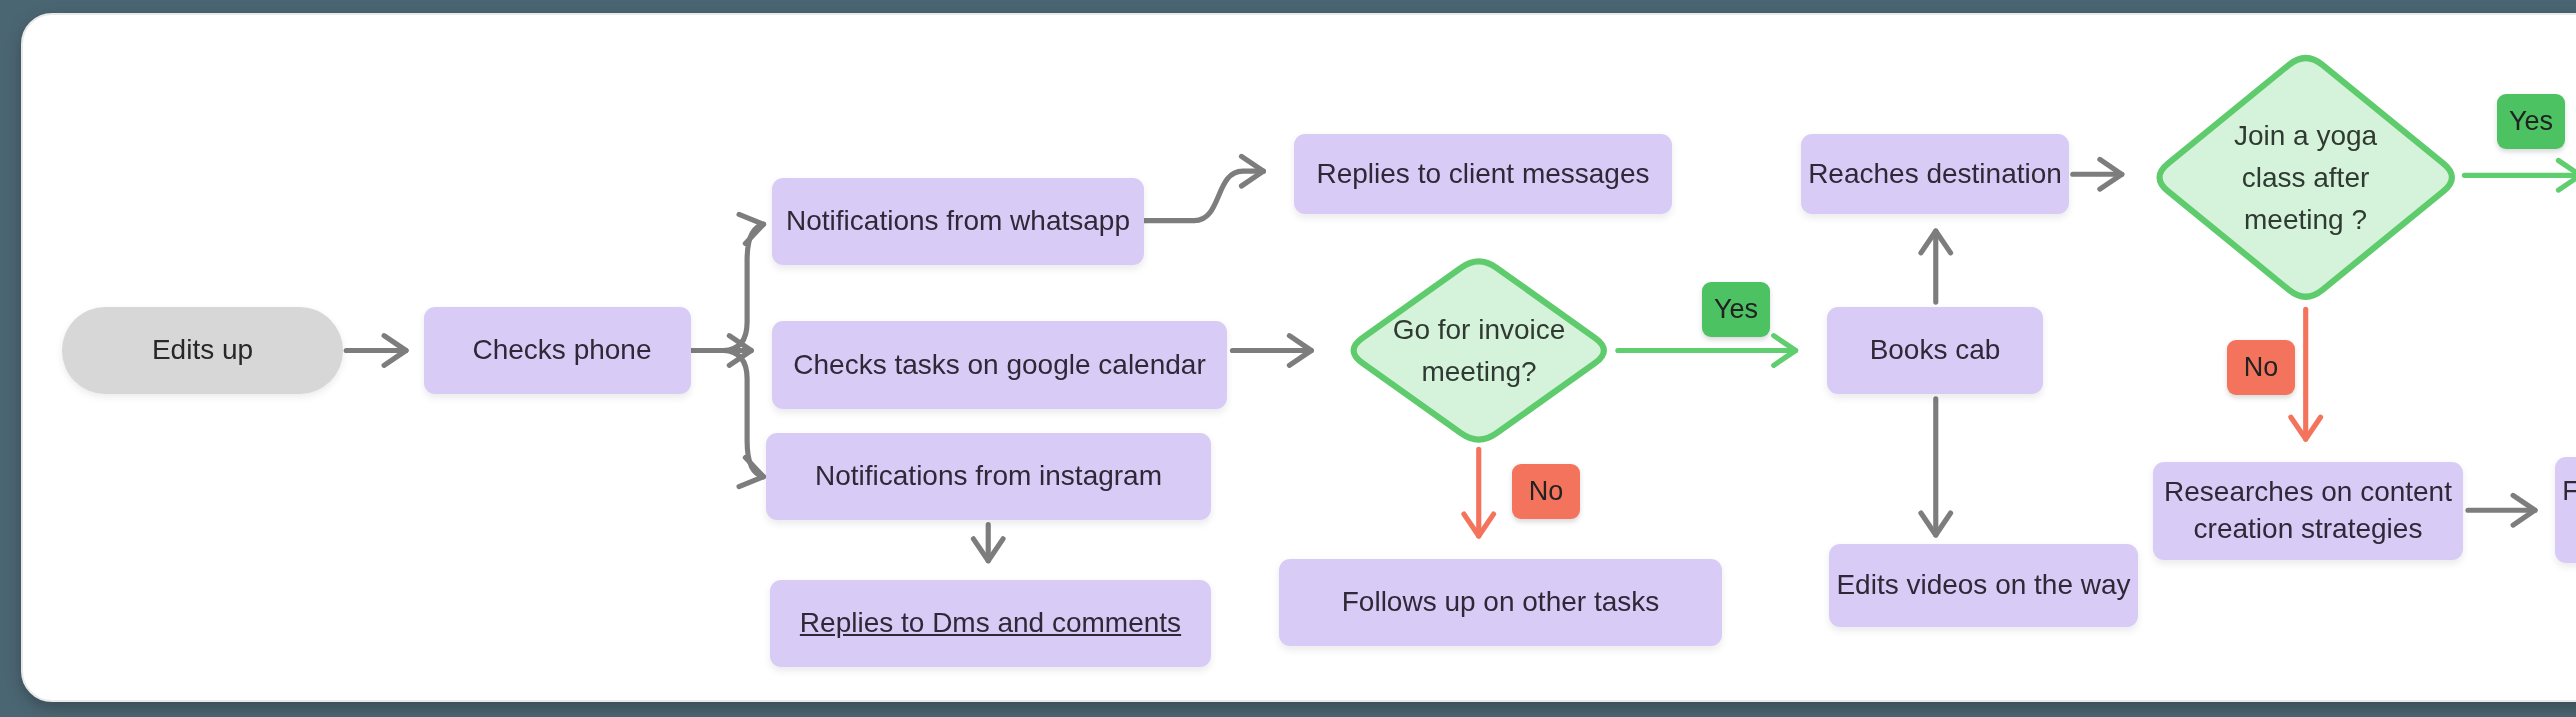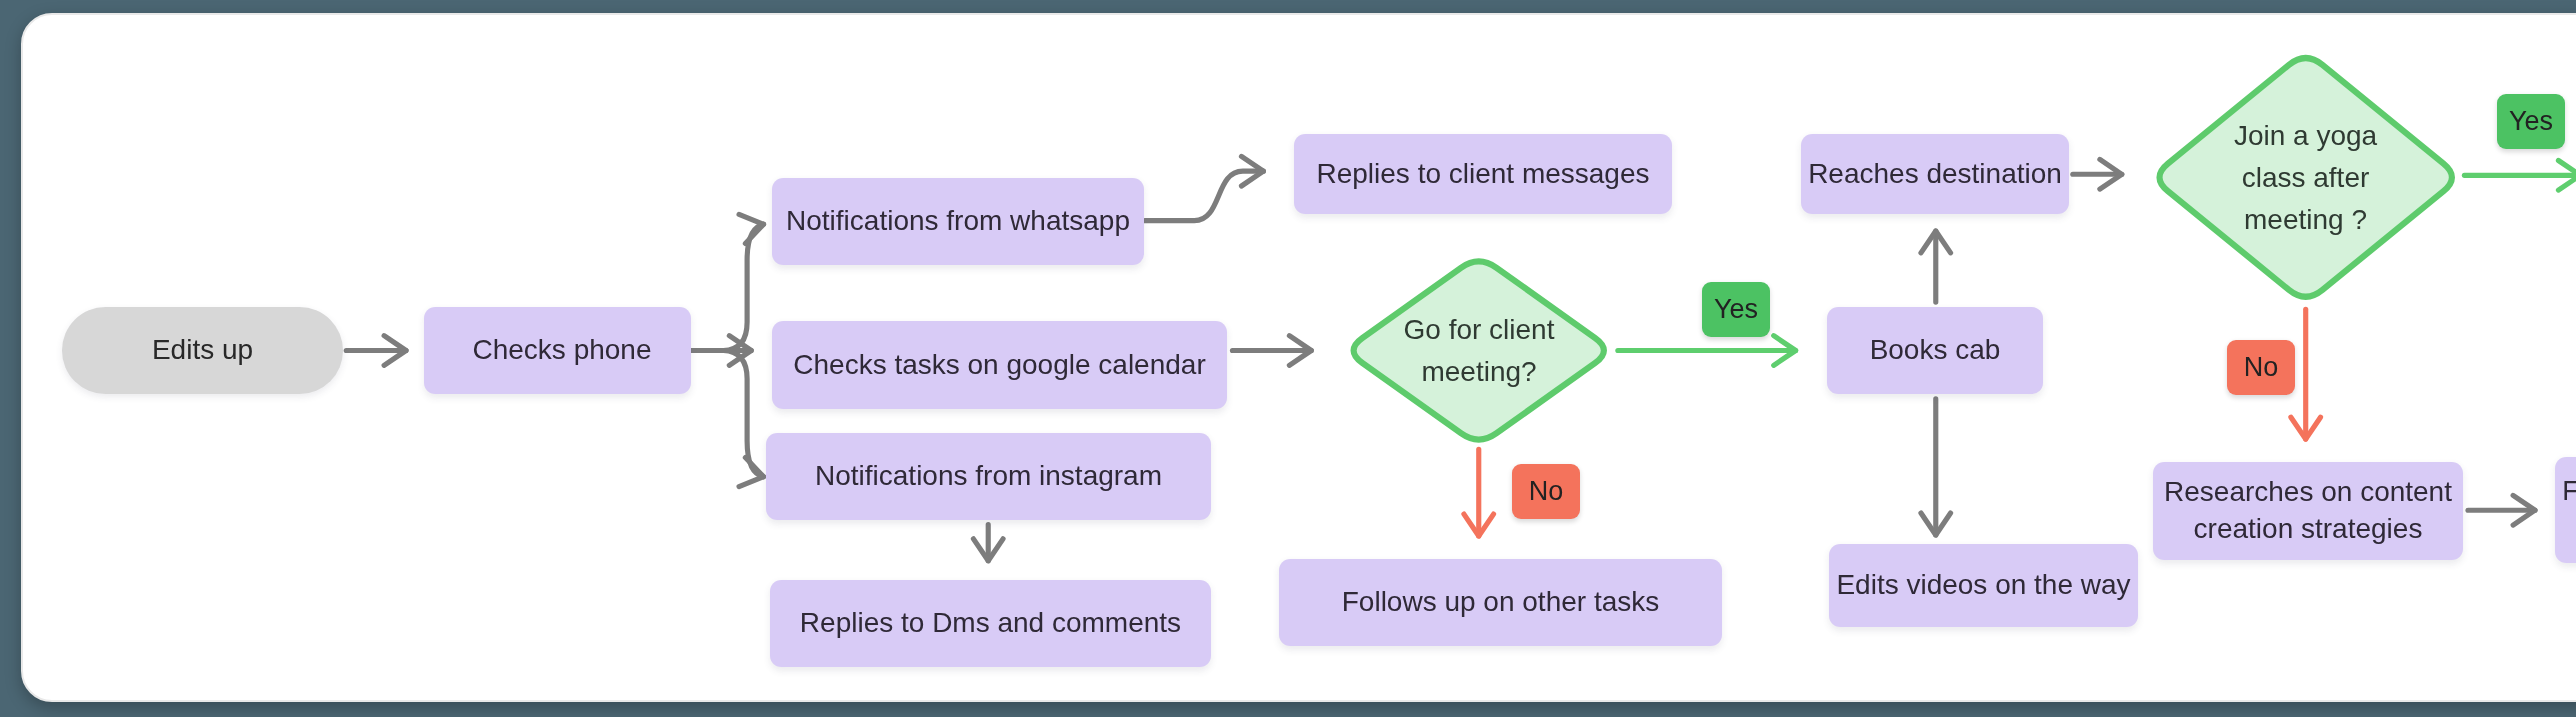--- a/index.html
+++ b/index.html
@@ -102,25 +102,25 @@
       </div>
       <div class="node" style="left: 1294px; top: 134px; width: 378px; height: 80px;">
         <span>Replies to client messages</span>
       </div>
       <div class="node" style="left: 772px; top: 321px; width: 455px; height: 88px;">
         <span>Checks tasks on google calendar</span>
       </div>
       <div class="node" style="left: 766px; top: 433px; width: 445px; height: 87px;">
         <span>Notifications from instagram</span>
       </div>
-      <div class="node" style="left: 770px; top: 580px; width: 441px; height: 87px;">
+      <div class="node" style="left: 770px; top: 580px; width: 441px; height: 87px; text-decoration: underline;">
         <span>Replies to Dms and comments</span>
       </div>
       <div class="decision-text" style="left: 1381px; top: 276px; width: 196px; height: 149px;">
-        <span>Go for client meeting?</span>
+        <span>Go for invoice meeting?</span>
       </div>
       <div class="node" style="left: 1827px; top: 307px; width: 216px; height: 87px;">
         <span>Books cab</span>
       </div>
       <div class="node" style="left: 1801px; top: 134px; width: 268px; height: 80px;">
         <span>Reaches destination</span>
       </div>
       <div class="node" style="left: 1783px; top: 544px; width: 309px; height: 83px; margin-left: 46px;">
         <span>Edits videos on the way</span>
       </div>

